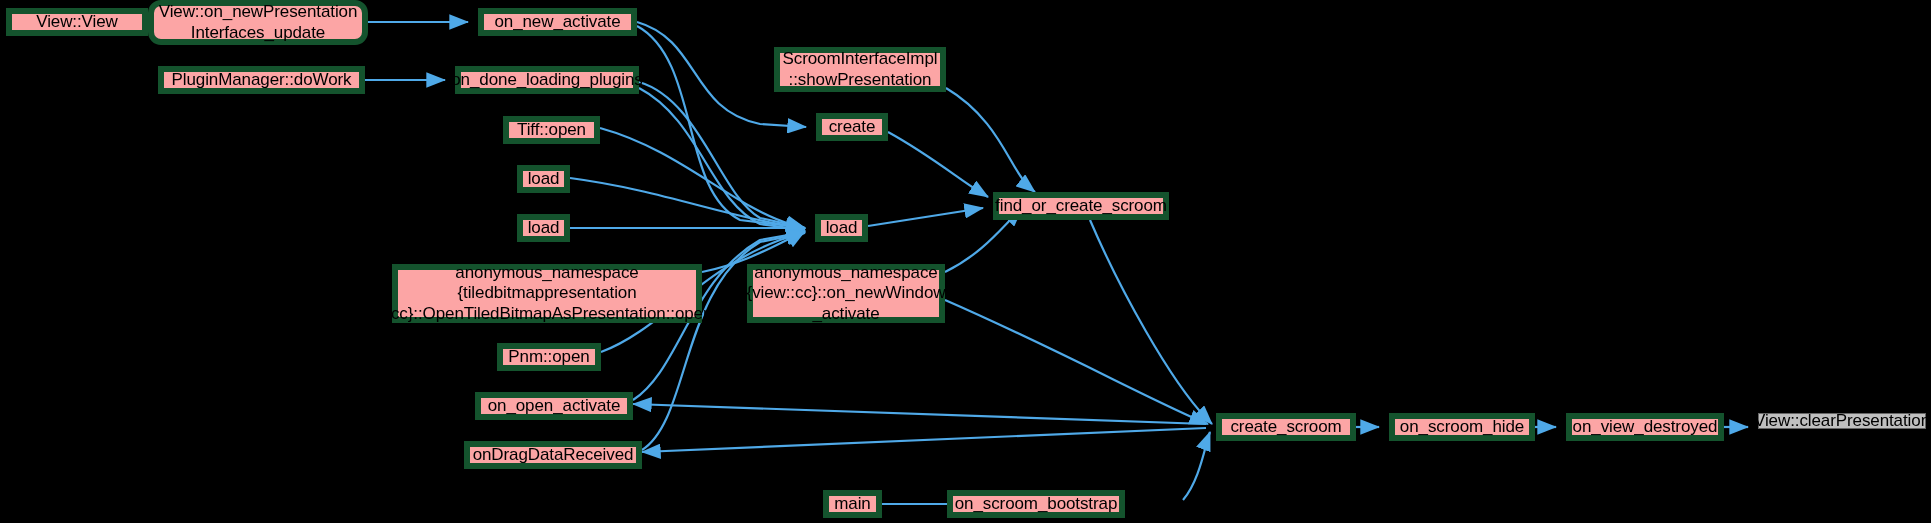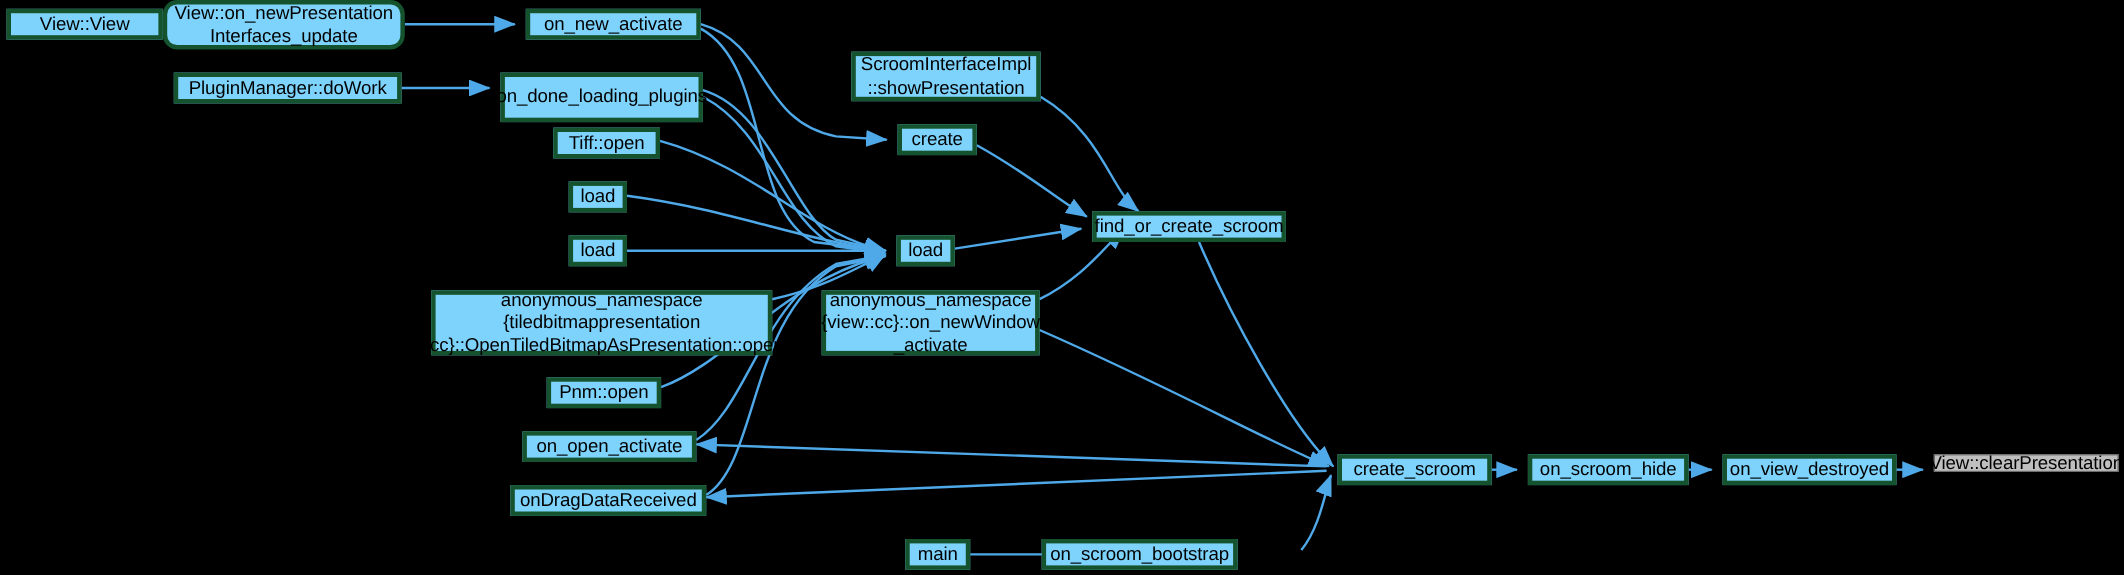--- a/index.html
+++ b/index.html
@@ -20,22 +20,22 @@
     position: absolute;
     left: 0;
     top: 0;
     width: 1931px;
     height: 523px;
     pointer-events: none;
   }
   .node {
     position: absolute;
     box-sizing: border-box;
-    background: #7dd3fc;
-    border: 4px solid #14532d;
+    background: #fca5a5;
+    border: 6px solid #14532d;
     color: #000000;
     display: flex;
     align-items: center;
     justify-content: center;
     text-align: center;
     font-size: 17px;
     line-height: 1.18;
     white-space: pre-line;
     letter-spacing: -0.1px;
     z-index: 5;
@@ -89,21 +89,21 @@
         <path d="M1724,427 L1748,427" fill="none" stroke="#4fa9e8" stroke-width="2.2" marker-end="url(#arrowhead)"></path>
         <path d="M882,504 L995,504" fill="none" stroke="#4fa9e8" stroke-width="2.2" marker-end="url(#arrowhead)"></path>
       </g>
   </svg>
   <div id="nodes-group">
       <div class="node" style="left: 6px; top: 8px; width: 142px; height: 28px;"><span class="node-label">View::View</span></div>
       <div class="node" style="left: 148px; top: 0px; width: 220px; height: 45px; border-radius: 13px;"><span class="node-label">View::on_newPresentation
 Interfaces_update</span></div>
       <div class="node" style="left: 478px; top: 8px; width: 159px; height: 28px;"><span class="node-label">on_new_activate</span></div>
       <div class="node" style="left: 158px; top: 66px; width: 207px; height: 28px;"><span class="node-label">PluginManager::doWork</span></div>
-      <div class="node" style="left: 455px; top: 66px; width: 184px; height: 45px;"><span class="node-label">on_done_loading_plugins</span></div>
+      <div class="node" style="left: 455px; top: 66px; width: 184px; height: 28px;"><span class="node-label">on_done_loading_plugins</span></div>
       <div class="node" style="left: 774px; top: 47px; width: 172px; height: 45px;"><span class="node-label">ScroomInterfaceImpl
 ::showPresentation</span></div>
       <div class="node" style="left: 816px; top: 113px; width: 72px; height: 28px;"><span class="node-label">create</span></div>
       <div class="node" style="left: 503px; top: 116px; width: 97px; height: 28px;"><span class="node-label">Tiff::open</span></div>
       <div class="node" style="left: 517px; top: 165px; width: 53px; height: 28px;"><span class="node-label">load</span></div>
       <div class="node" style="left: 993px; top: 192px; width: 176px; height: 28px;"><span class="node-label">find_or_create_scroom</span></div>
       <div class="node" style="left: 517px; top: 214px; width: 53px; height: 28px;"><span class="node-label">load</span></div>
       <div class="node" style="left: 815px; top: 214px; width: 53px; height: 28px;"><span class="node-label">load</span></div>
       <div class="node" style="left: 392px; top: 264px; width: 310px; height: 59px;"><span class="node-label">anonymous_namespace
 {tiledbitmappresentation

